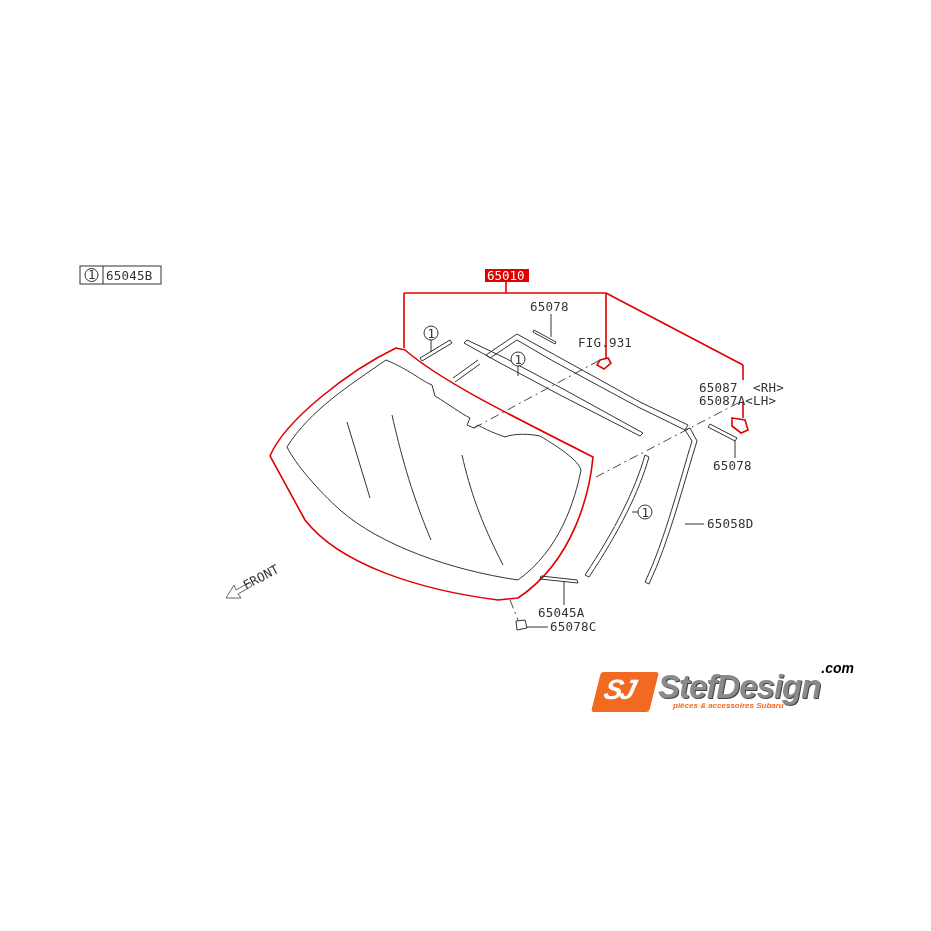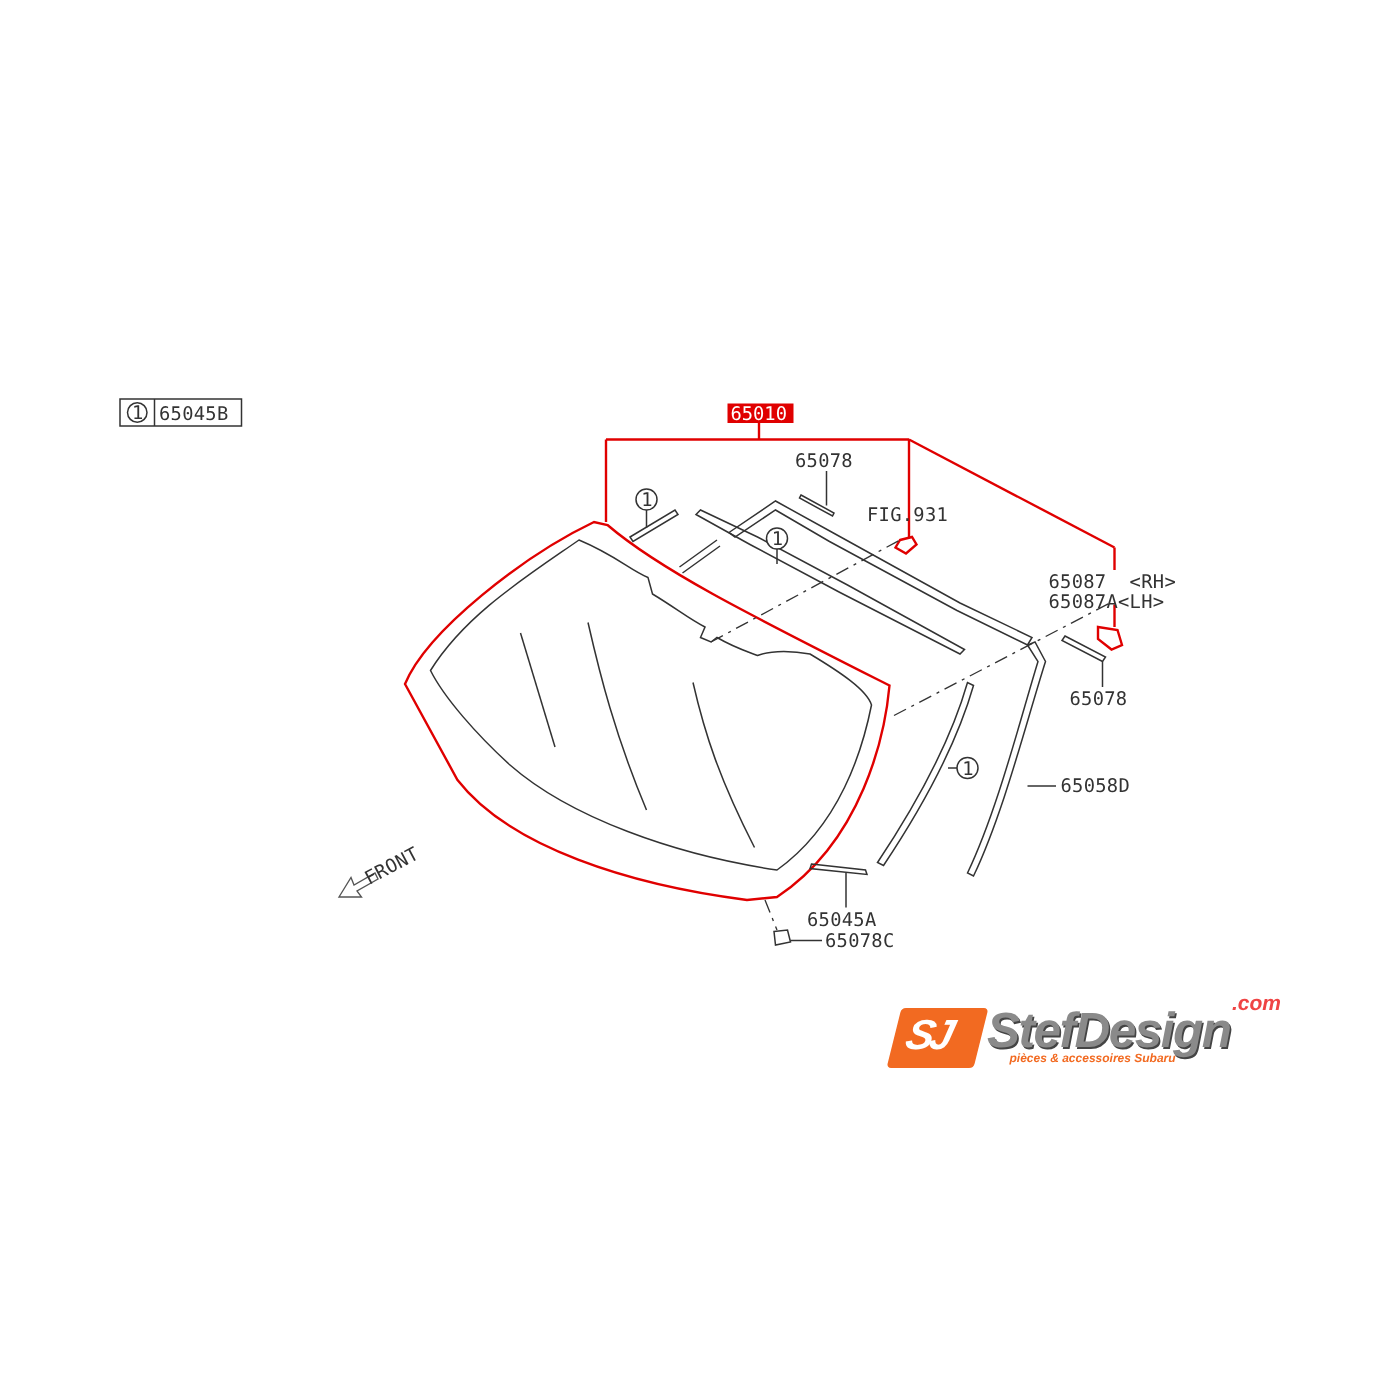--- a/index.html
+++ b/index.html
@@ -10,21 +10,21 @@
     .part { fill: none; stroke: #333; stroke-width: 1; }
     .red { fill: none; stroke: #e00000; stroke-width: 1.6; }
     .dash { fill: none; stroke: #333; stroke-width: 0.9; stroke-dasharray: 9 4 2 4; }
     .leader { stroke: #333; stroke-width: 1; fill: none; }
     .logo { position: absolute; left: 596px; top: 668px; width: 260px; height: 48px; }
     .logo-badge { position: absolute; left: 0; top: 4px; width: 58px; height: 40px;
                   background: #f26a21; transform: skewX(-14deg); border-radius: 3px; }
     .logo-badge span { position: absolute; left: 8px; top: 2px; font: bold italic 28px "Liberation Sans", sans-serif; color: #ffffff; letter-spacing: -3px; }
     .logo-name { position: absolute; left: 62px; top: 0px; font: bold italic 33px "Liberation Sans", sans-serif;
                  color: #8a8a8a; letter-spacing: -1px; text-shadow: 1px 1px 0 #444; }
-    .logo-com { position: absolute; right: 2px; top: -8px; font: bold italic 14px "Liberation Sans", sans-serif; color: #ef4444; }
+    .logo-com { position: absolute; right: 2px; top: -8px; font: bold italic 14px "Liberation Sans", sans-serif; color: #000000; }
     .logo-tag { position: absolute; left: 77px; top: 33px; font: bold italic 8px "Liberation Sans", sans-serif; color: #f26a21; }
   </style>
 </head>
 <body>
 
 <svg id="diagram" viewBox="0 0 931 931" xmlns="http://www.w3.org/2000/svg">
 
   <g>
     <rect x="80" y="266" width="81" height="18" fill="#fff" stroke="#333" stroke-width="1"></rect>
     <line x1="103" y1="266" x2="103" y2="284" stroke="#333"></line>

